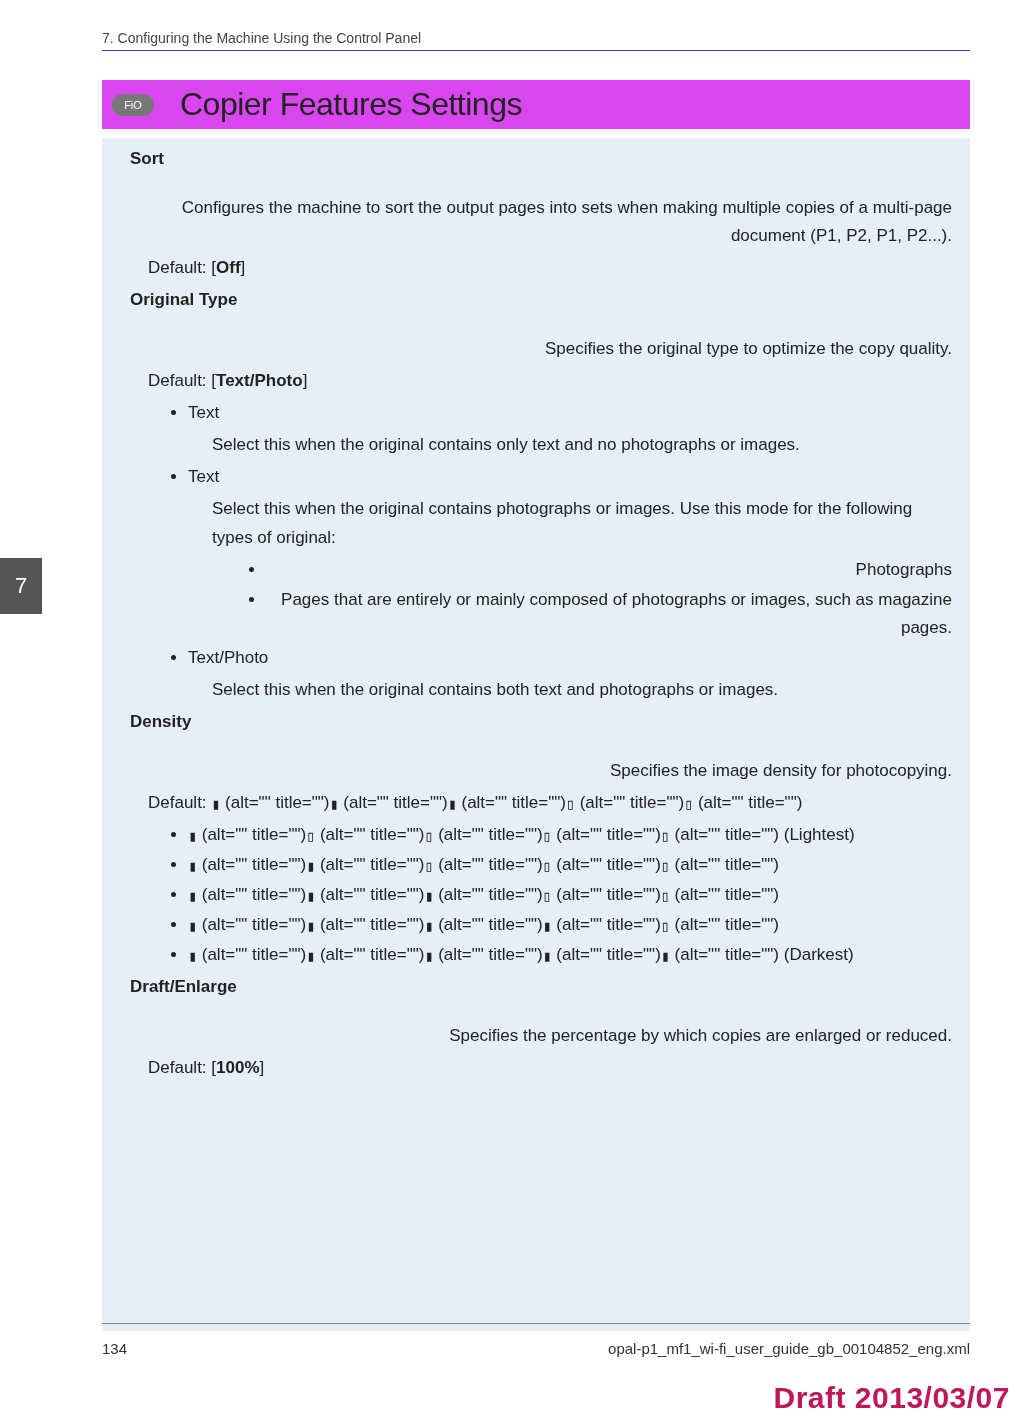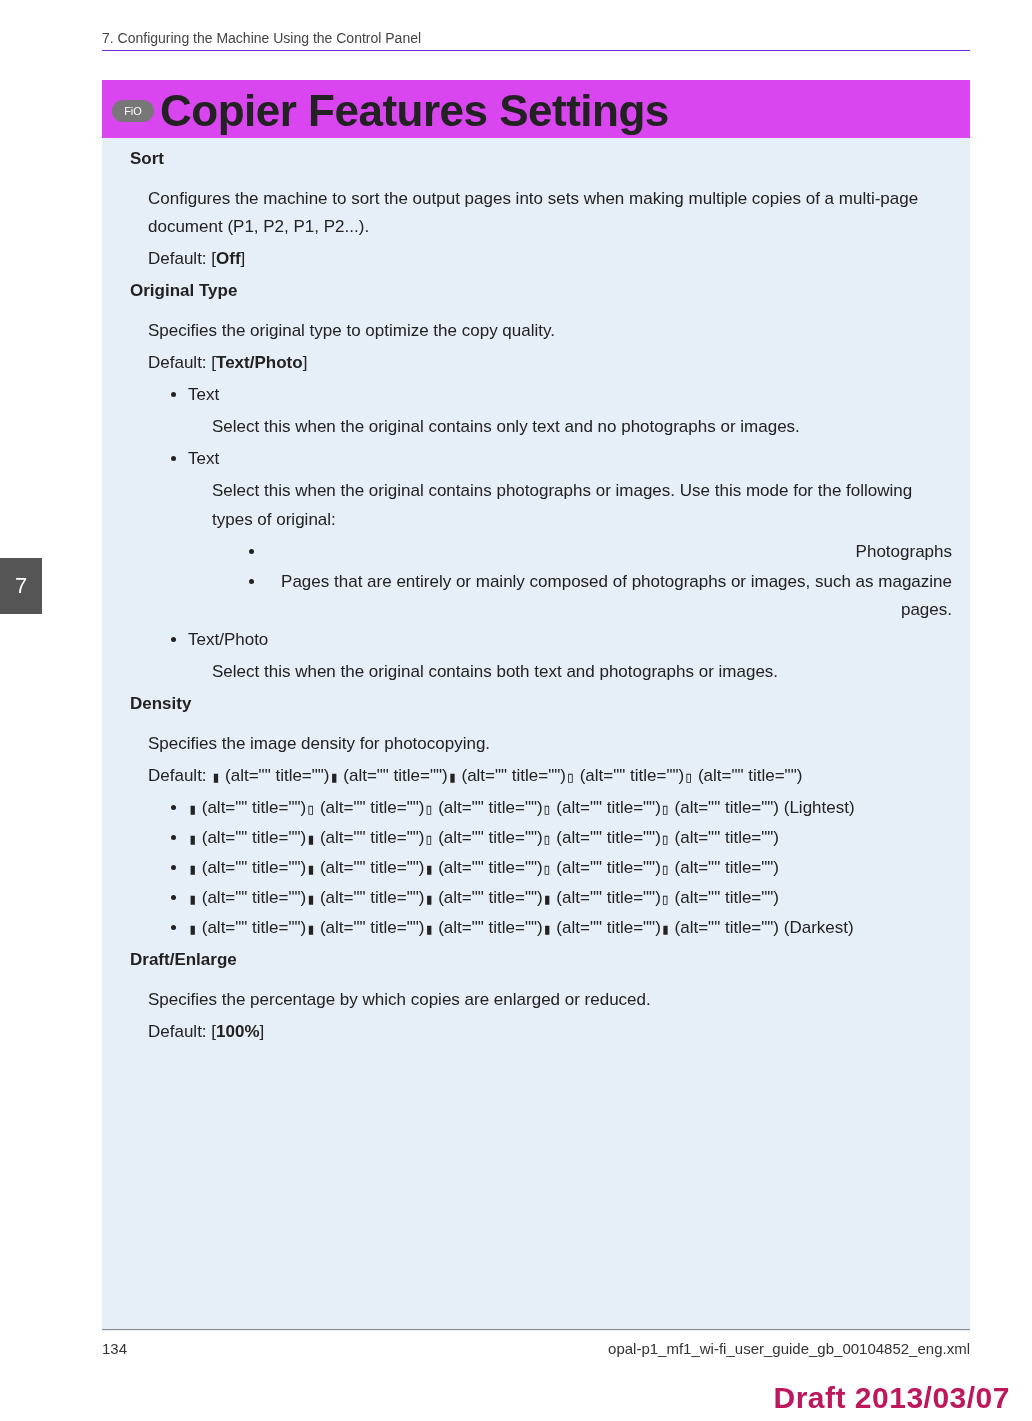--- a/index.html
+++ b/index.html
@@ -43,45 +43,47 @@
     width: 42px;
     height: 22px;
     background: #777;
     color: #fff;
     font-size: 11px;
     border-radius: 11px;
     margin-right: 6px;
     font-weight: 400;
   }
   .title-text {
-    font-size: 44px;
-    font-weight: 700;
+    font-size: 32px;
+    font-weight: 400;
     color: #222;
     letter-spacing: -0.5px;
+    margin-left: 20px;
   }
   .content {
     position: absolute;
     top: 138px;
     left: 102px;
     right: 62px;
     bottom: 90px;
     background: #e6eef7;
     padding: 3px 18px 18px 28px;
     font-size: 17px;
     line-height: 1.65;
     box-sizing: border-box;
   }
   .sec-title {
     font-weight: 700;
     color: #222;
     margin: 4px 0 6px -28px;
     padding-left: 28px;
   }
   .para {
-    margin: 12px 0 4px 18px;
+    margin: 21px 0 4px 18px;
+    text-align: right;
   }
   .default { margin: 4px 0 4px 18px; }
   .default .bracket-bold { font-weight: 700; }
   ul.bullets {
     list-style: disc;
     margin: 4px 0 4px 38px;
     padding-left: 20px;
   }
   ul.bullets li { margin: 2px 0; }
   .sub-desc { margin: 4px 0 4px 24px; }
@@ -113,21 +115,21 @@
   }
   .footer {
     position: absolute;
     bottom: 64px;
     left: 102px;
     right: 62px;
     display: flex;
     justify-content: space-between;
     font-size: 15px;
     border-top: 1px solid #888;
-    padding-top: 10px;
+    padding-top: 16px;
     color: #333;
   }
   .draft {
     position: absolute;
     bottom: 6px;
     right: 22px;
     font-size: 30px;
     font-weight: 700;
     color: #be185d;
     letter-spacing: 0.5px;

